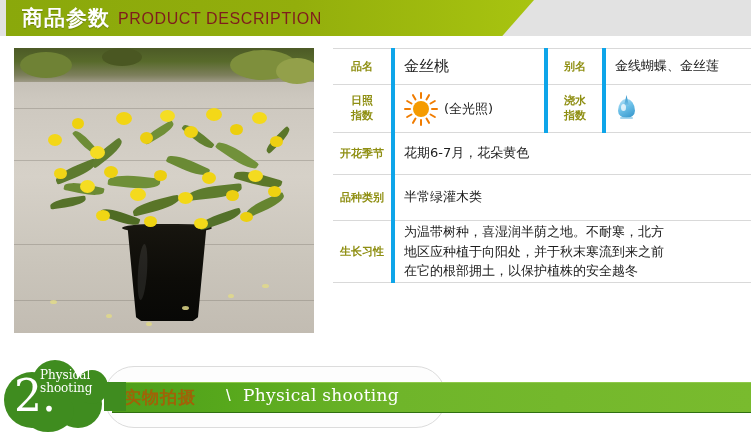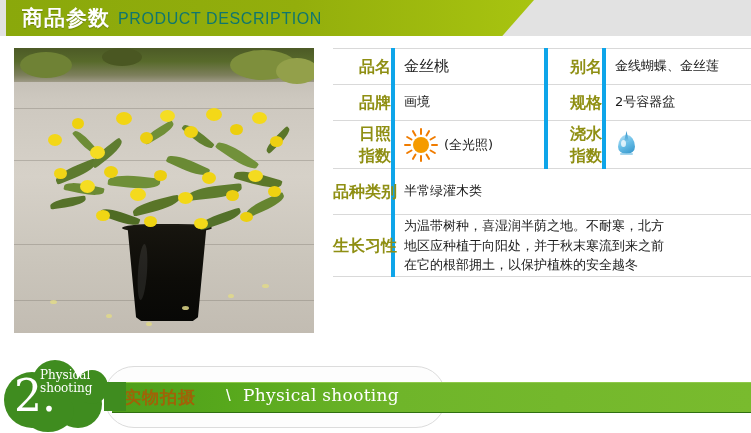--- a/index.html
+++ b/index.html
@@ -27,21 +27,21 @@
   }
   #header-title-cn{
     position:absolute;left:22px;top:4px;
     font-family:"DejaVu Sans","Liberation Sans",sans-serif;
     font-size:21px;font-weight:bold;color:#ffffff;
     letter-spacing:1px;
     text-shadow:0 1px 1px rgba(80,95,5,.55);
   }
   #header-title-en{
     position:absolute;left:118px;top:10px;
-    font-size:16px;color:#0f766e;letter-spacing:.6px;
+    font-size:16px;color:#7f1d1d;letter-spacing:.6px;
     font-family:"Liberation Sans",sans-serif;
   }
   #header-underline{
     position:absolute;left:0;top:36px;width:751px;height:4px;
     background:#ffffff;
   }
   #header-underline-shadow{
     position:absolute;left:0;top:36px;width:660px;height:1px;
     background:#cfcfcf;
   }
@@ -89,22 +89,22 @@
     table-layout:fixed;
   }
   #spec-table td{
     border-top:1px solid #d9d9d9;
     border-bottom:1px solid #d9d9d9;
     padding:0;
     vertical-align:middle;
     font-family:"DejaVu Sans","Liberation Sans",sans-serif;
   }
   .lbl{
-    color:#8f8f13;font-weight:bold;font-size:16px;
-    text-align:right;
+    color:#8f8f13;font-weight:bold;font-size:11px;
+    text-align:center;
     line-height:1.25;
     white-space:nowrap;
   }
   .lbl.two-line{line-height:1.35;}
   .val{
     color:#1c1c1c;font-size:13px;
     padding-left:9px !important;
     line-height:1.45;
   }
   .vline{border-left:4px solid #0ea5e9;}
@@ -300,26 +300,20 @@
 </div>
 
 <table id="spec-table">
   <tbody>
     <tr class="rowh-1">
       <td class="lbl" style="width:58px;">品名</td>
       <td class="val val-big vline" style="width:140px;">金丝桃</td>
       <td class="lbl vline" style="width:54px;">别名</td>
       <td class="val vline" id="alias-cell">金线蝴蝶、金丝莲</td>
     </tr>
-    <tr class="rowh-2">
-      <td class="lbl">品牌</td>
-      <td class="val vline">画境</td>
-      <td class="lbl vline">规格</td>
-      <td class="val vline">2号容器盆</td>
-    </tr>
     <tr class="rowh-3">
       <td class="lbl two-line">
         <div>日照</div>
         <div>指数</div>
       </td>
       <td class="vline">
         <div class="sun-wrap">
           <div class="sun">
             <div class="ray" style="transform:rotate(0deg);"></div>
             <div class="ray" style="transform:rotate(30deg);"></div>
@@ -346,20 +340,24 @@
         <div class="drop-wrap">
           <div class="drop">
             <div class="drop-body"></div>
             <div class="drop-tip"></div>
             <div class="drop-hl"></div>
             <div class="drop-base"></div>
           </div>
         </div>
       </td>
     </tr>
+    <tr class="rowh-4">
+      <td class="lbl">开花季节</td>
+      <td class="val vline" colspan="3">花期6-7月，花朵黄色</td>
+    </tr>
     <tr class="rowh-5">
       <td class="lbl">品种类别</td>
       <td class="val vline" colspan="3">半常绿灌木类</td>
     </tr>
     <tr class="rowh-6">
       <td class="lbl">生长习性</td>
       <td class="val val-multiline vline" colspan="3">
         <div>为温带树种，喜湿润半荫之地。不耐寒，北方</div>
         <div>地区应种植于向阳处，并于秋末寒流到来之前</div>
         <div>在它的根部拥土，以保护植株的安全越冬</div>

